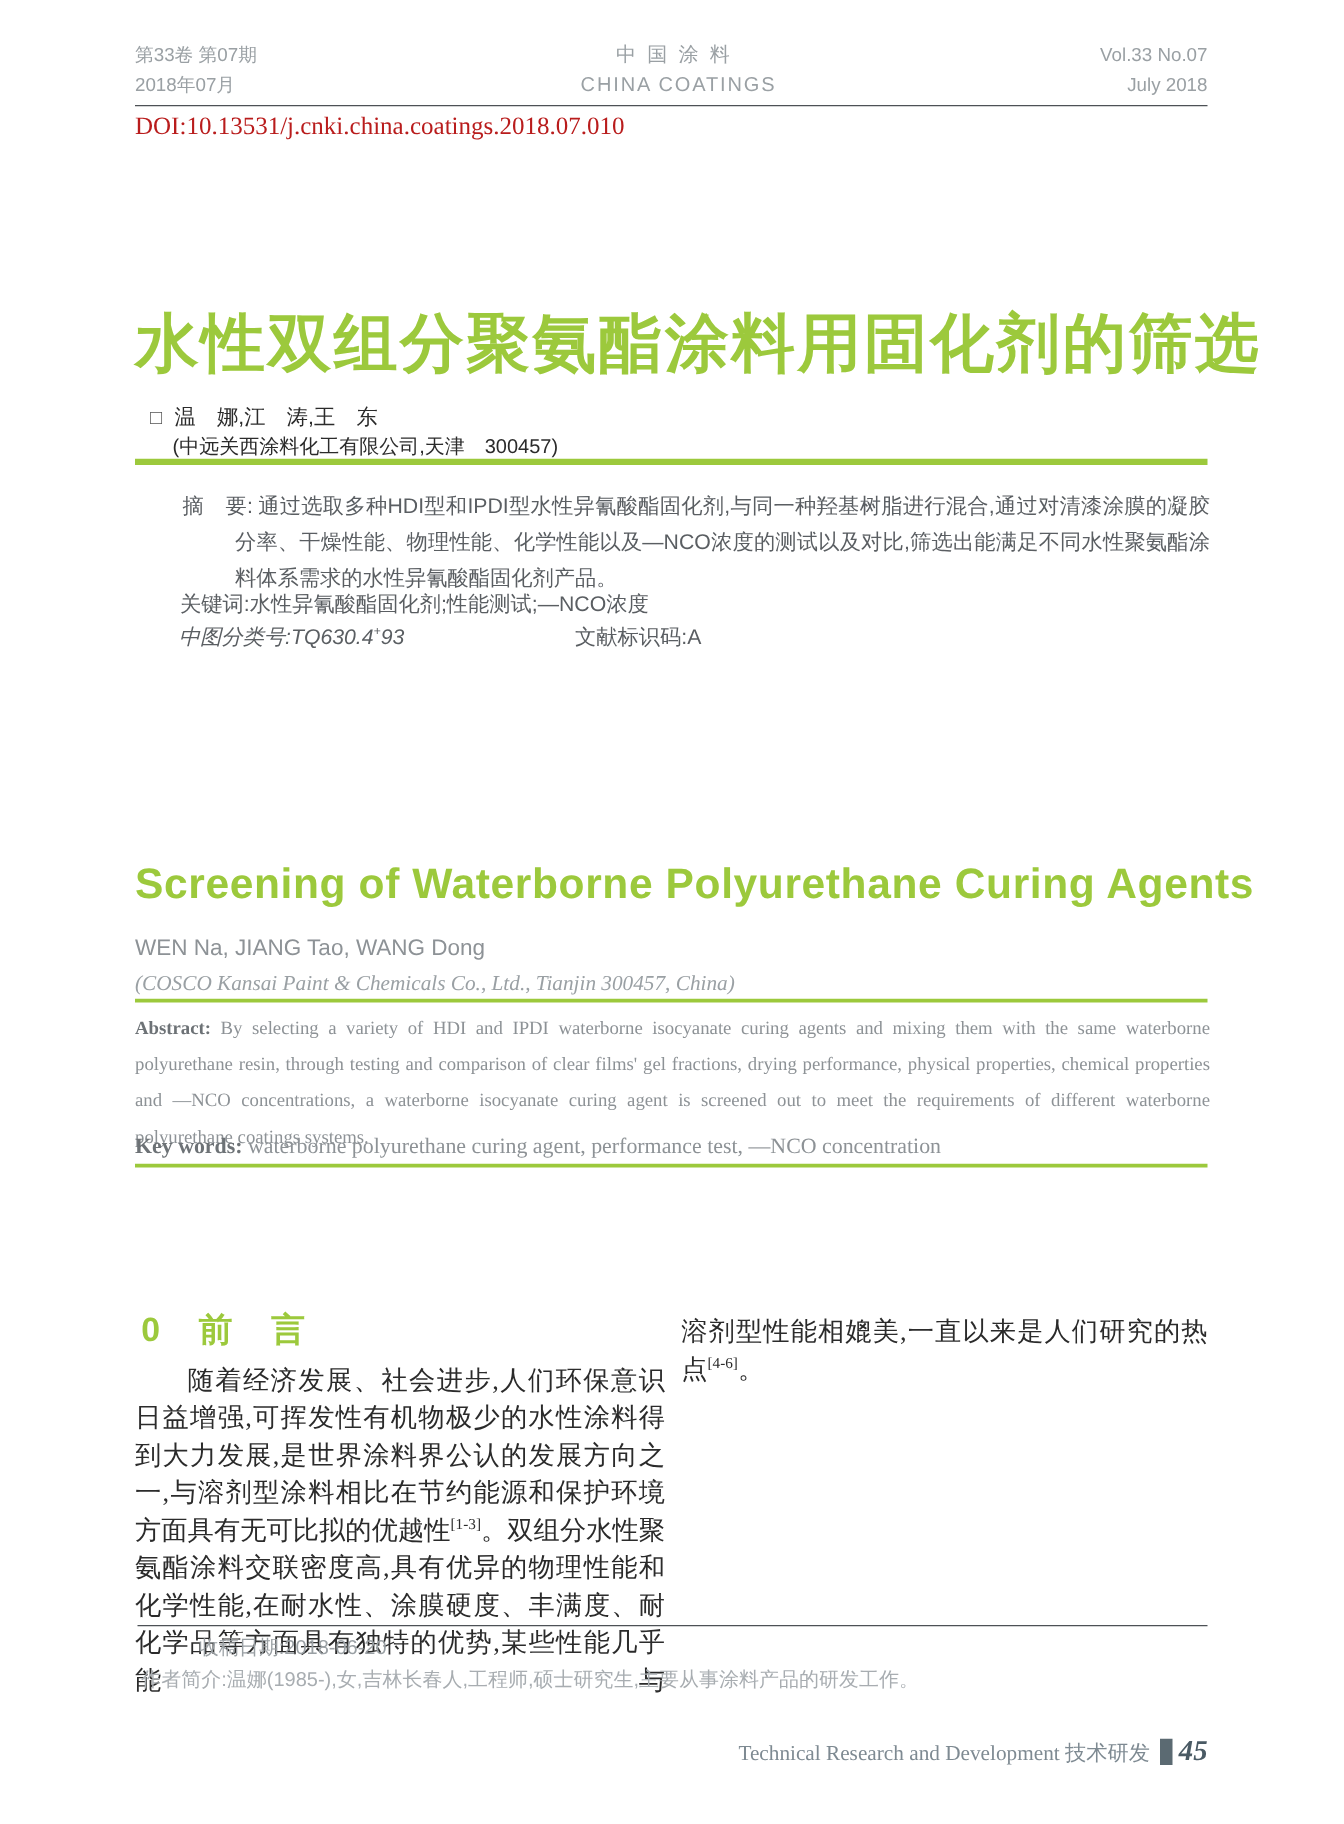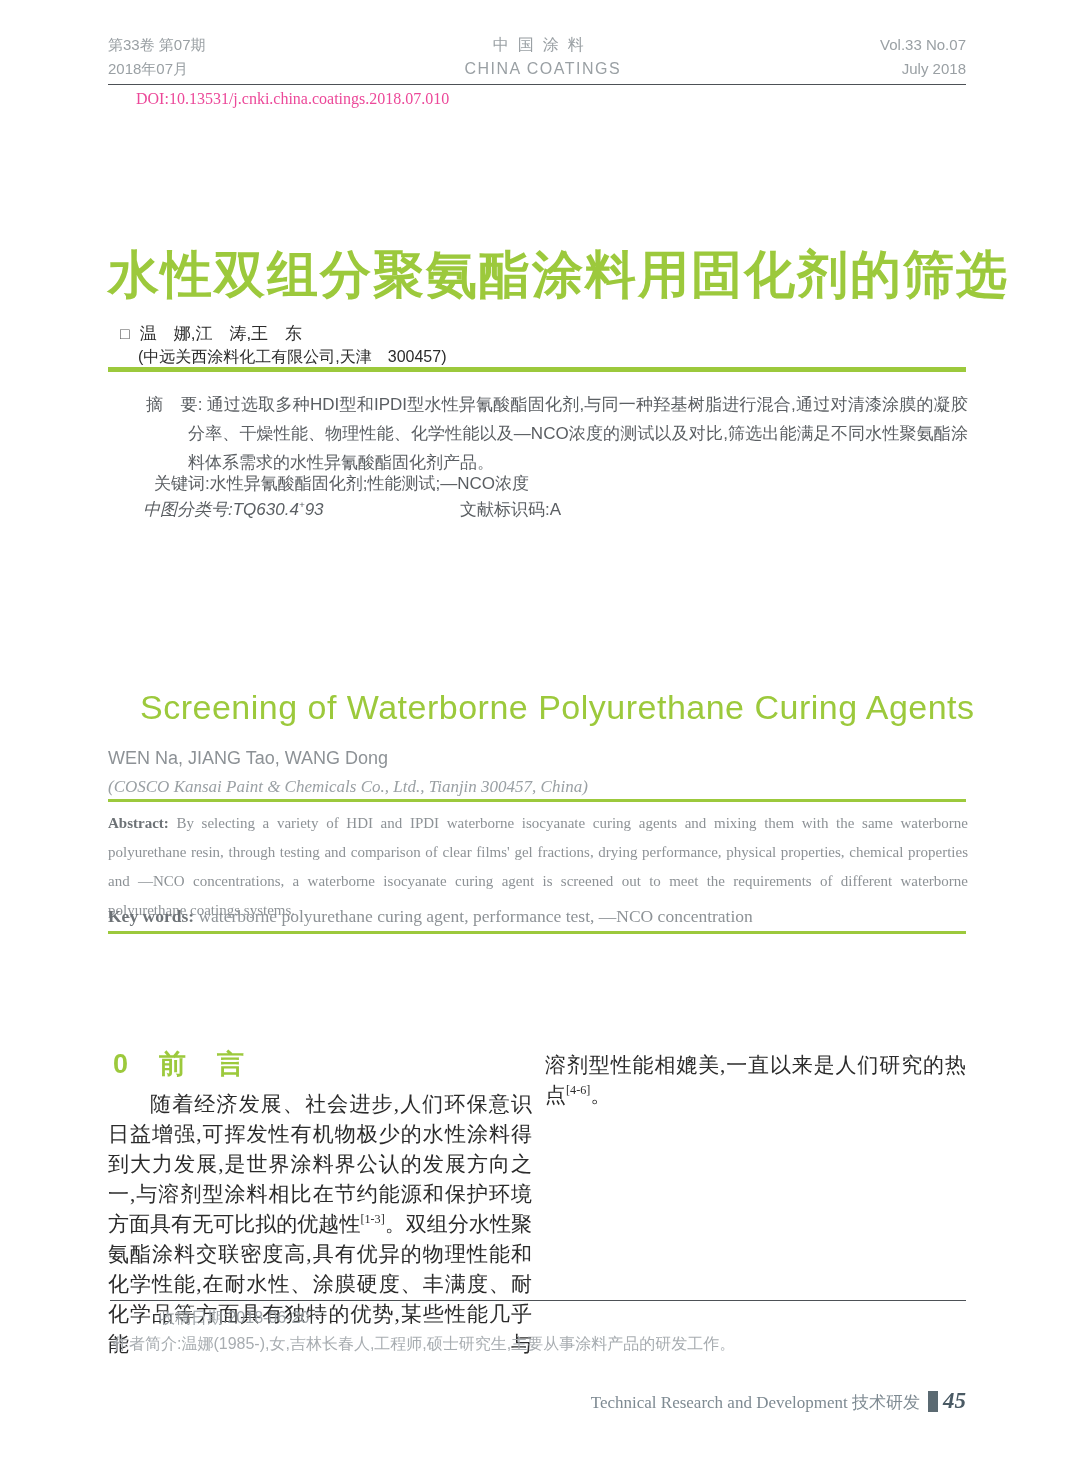--- a/index.html
+++ b/index.html
@@ -19,43 +19,43 @@
 
   
   .jheader{left:108px;top:33px;width:858px;display:flex;justify-content:space-between;
     color:#9aa0a4;font-size:15px;line-height:24px;}
   .jheader .col{white-space:nowrap;}
   .jheader .center{text-align:center;}
   .jheader .right{text-align:right;}
   .cn-spaced{letter-spacing:9px;font-size:16px;}
   .en-spaced{letter-spacing:1.5px;font-size:16px;}
   .header-rule{left:108px;top:84px;width:858px;height:1px;background:var(--rule-dark);}
-  .doi{left:108px;top:90px;font-family:"Liberation Serif",serif;font-size:16px;color:#ec4899;margin-left:28px;}
+  .doi{left:108px;top:90px;font-family:"Liberation Serif",serif;font-size:20px;color:#b91c1c;}
 
   
   .title-cn{left:108px;top:241px;width:860px;font-size:51px;font-weight:bold;
     color:var(--accent-green);letter-spacing:2px;white-space:nowrap;}
   .authors-cn{left:120px;top:322px;font-size:17px;color:#2b2b2b;}
   .authors-cn .marker{display:inline-block;margin-right:10px;color:#555;font-size:16px;}
   .affil-cn{left:138px;top:347px;font-size:16px;color:#2b2b2b;}
   .green-rule-thick{left:108px;top:367px;width:858px;height:5px;background:var(--accent-green);}
 
   
   .abstract-cn{left:146px;top:390px;width:822px;font-size:17px;line-height:29px;
     color:#5a5e62;text-align:justify;padding-left:42px;text-indent:-42px;}
   .abstract-cn .lbl{margin-right:4px;}
-  .keywords-cn{left:154px;top:472px;width:822px;font-size:17px;color:#5a5e62;}
+  .keywords-cn{left:144px;top:472px;width:822px;font-size:17px;color:#5a5e62;}
   .class-row{left:143px;top:498px;width:823px;height:22px;font-size:17px;color:#5a5e62;}
   .class-row .clc{position:absolute;left:0;top:0;font-style:italic;}
   .class-row .doccode{position:absolute;left:317px;top:0;}
   .class-row .artid{position:absolute;left:545px;top:0;}
 
   
-  .title-en{left:108px;top:688px;width:860px;font-size:34px;font-weight:normal;
-    color:var(--accent-green);letter-spacing:0.5px;white-space:nowrap;margin-left:32px;}
+  .title-en{left:108px;top:688px;width:860px;font-size:34px;font-weight:bold;
+    color:var(--accent-green);letter-spacing:0.5px;white-space:nowrap;}
   .authors-en{left:108px;top:748px;font-size:18px;color:#8d9296;}
   .affil-en{left:108px;top:777px;font-family:"Liberation Serif",serif;font-style:italic;
     font-size:17px;color:#9aa0a4;}
   .green-rule-2{left:108px;top:799px;width:858px;height:3px;background:var(--accent-green);}
   .abstract-en{left:108px;top:809px;width:860px;font-family:"Liberation Serif",serif;
     font-size:15px;line-height:29px;color:#8d9296;text-align:justify;}
   .abstract-en .lbl,.keywords-en .lbl{font-weight:bold;color:#6d7276;}
   .keywords-en{left:108px;top:906px;width:860px;font-family:"Liberation Serif",serif;
     font-size:17.5px;color:#8d9296;}
   .green-rule-3{left:108px;top:931px;width:858px;height:3px;background:var(--accent-green);}

